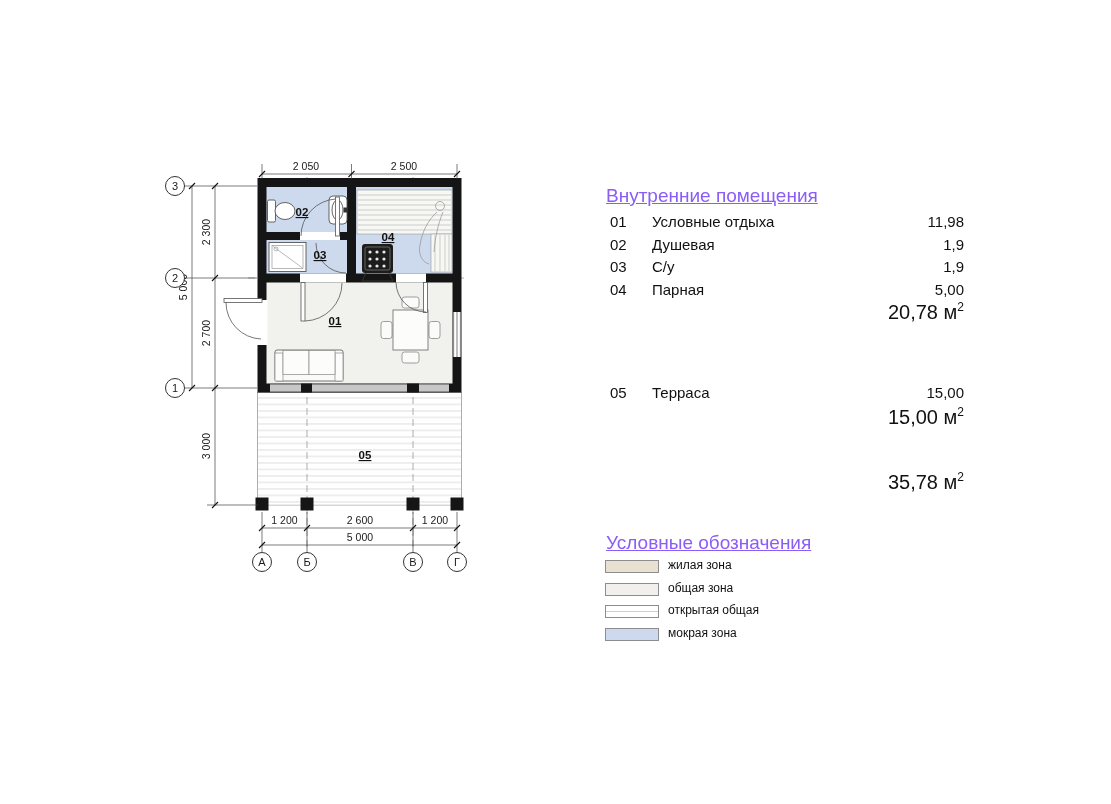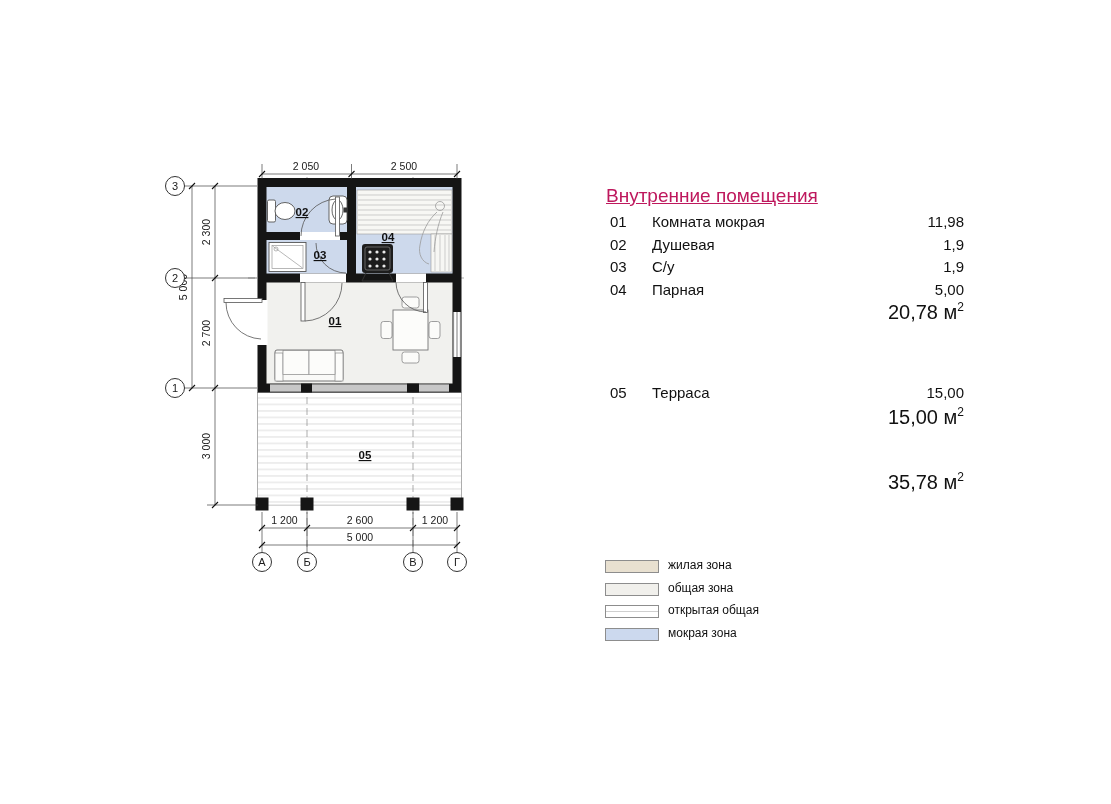--- a/index.html
+++ b/index.html
@@ -5,21 +5,21 @@
   html,body{margin:0;padding:0;background:#ffffff;}
   .stage{position:relative;width:1111px;height:804px;background:#ffffff;overflow:hidden;
          font-family:"Liberation Sans", sans-serif;color:#111;}
   .plan-wrap{position:absolute;left:150px;top:150px;width:340px;height:440px;}
   svg text{font-family:"Liberation Sans", sans-serif;}
   .dimtxt{font-size:10.5px;fill:#1a1a1a;}
   .bubtxt{font-size:11px;fill:#1a1a1a;}
   .roomlbl{font-size:11.5px;font-weight:bold;fill:#101010;text-decoration:underline;}
   
   .panel{position:absolute;left:600px;top:183px;width:366px;height:480px;}
-  .sec-title{position:absolute;left:6px;font-size:19px;text-decoration:underline;color:#be185d;white-space:nowrap;}
+  .sec-title{position:absolute;left:6px;font-size:19px;text-decoration:underline;color:#8b5cf6;white-space:nowrap;}
   .row{position:absolute;left:0;width:366px;height:22px;font-size:15px;}
   .row .num{position:absolute;left:10px;}
   .row .nm{position:absolute;left:52px;white-space:nowrap;}
   .row .val{position:absolute;left:254px;width:110px;text-align:right;}
   .total{position:absolute;right:2px;font-size:20px;text-align:center;white-space:nowrap;}
   .total sup{font-size:12px;}
   .legend-item{position:absolute;left:0;height:20px;}
   .swatch{position:absolute;left:5px;top:2px;width:54px;height:13px;border:1px solid #8d8d8d;box-sizing:border-box;}
   .swatch.lines{background-image:linear-gradient(#ffffff 44%,#cfcfcf 44%,#cfcfcf 56%,#ffffff 56%);}
   .legend-item .lbl{position:absolute;left:68px;top:0;font-size:12px;white-space:nowrap;}
@@ -257,21 +257,21 @@
     <text class="bubtxt" x="307" y="416" text-anchor="middle">Г</text>
   </svg>
   </div>
 
   <div class="panel">
 
     <div class="sec-title" style="top:2px;">Внутренние помещения</div>
 
     <div class="row" style="top:30px;">
       <span class="num">01</span>
-      <span class="nm">Комната мокрая</span>
+      <span class="nm">Условные отдыха</span>
       <span class="val">11,98</span>
     </div>
     <div class="row" style="top:52.5px;">
       <span class="num">02</span>
       <span class="nm">Душевая</span>
       <span class="val">1,9</span>
     </div>
     <div class="row" style="top:75px;">
       <span class="num">03</span>
       <span class="nm">С/у</span>
@@ -296,20 +296,21 @@
 
     <div class="total" style="top:222px;">
       <span>15,00</span>&nbsp;<span>м</span><sup>2</sup>
     </div>
 
 
     <div class="total" style="top:287px;">
       <span>35,78</span>&nbsp;<span>м</span><sup>2</sup>
     </div>
 
+    <div class="sec-title" style="top:349px;">Условные обозначения</div>
 
     <div class="legend-item" style="top:375px;">
       <span class="swatch" style="background-color: rgb(232, 224, 208);"></span>
       <span class="lbl">жилая зона</span>
     </div>
     <div class="legend-item" style="top:397.5px;">
       <span class="swatch" style="background-color: rgb(241, 240, 236);"></span>
       <span class="lbl">общая зона</span>
     </div>
     <div class="legend-item" style="top:420px;">

